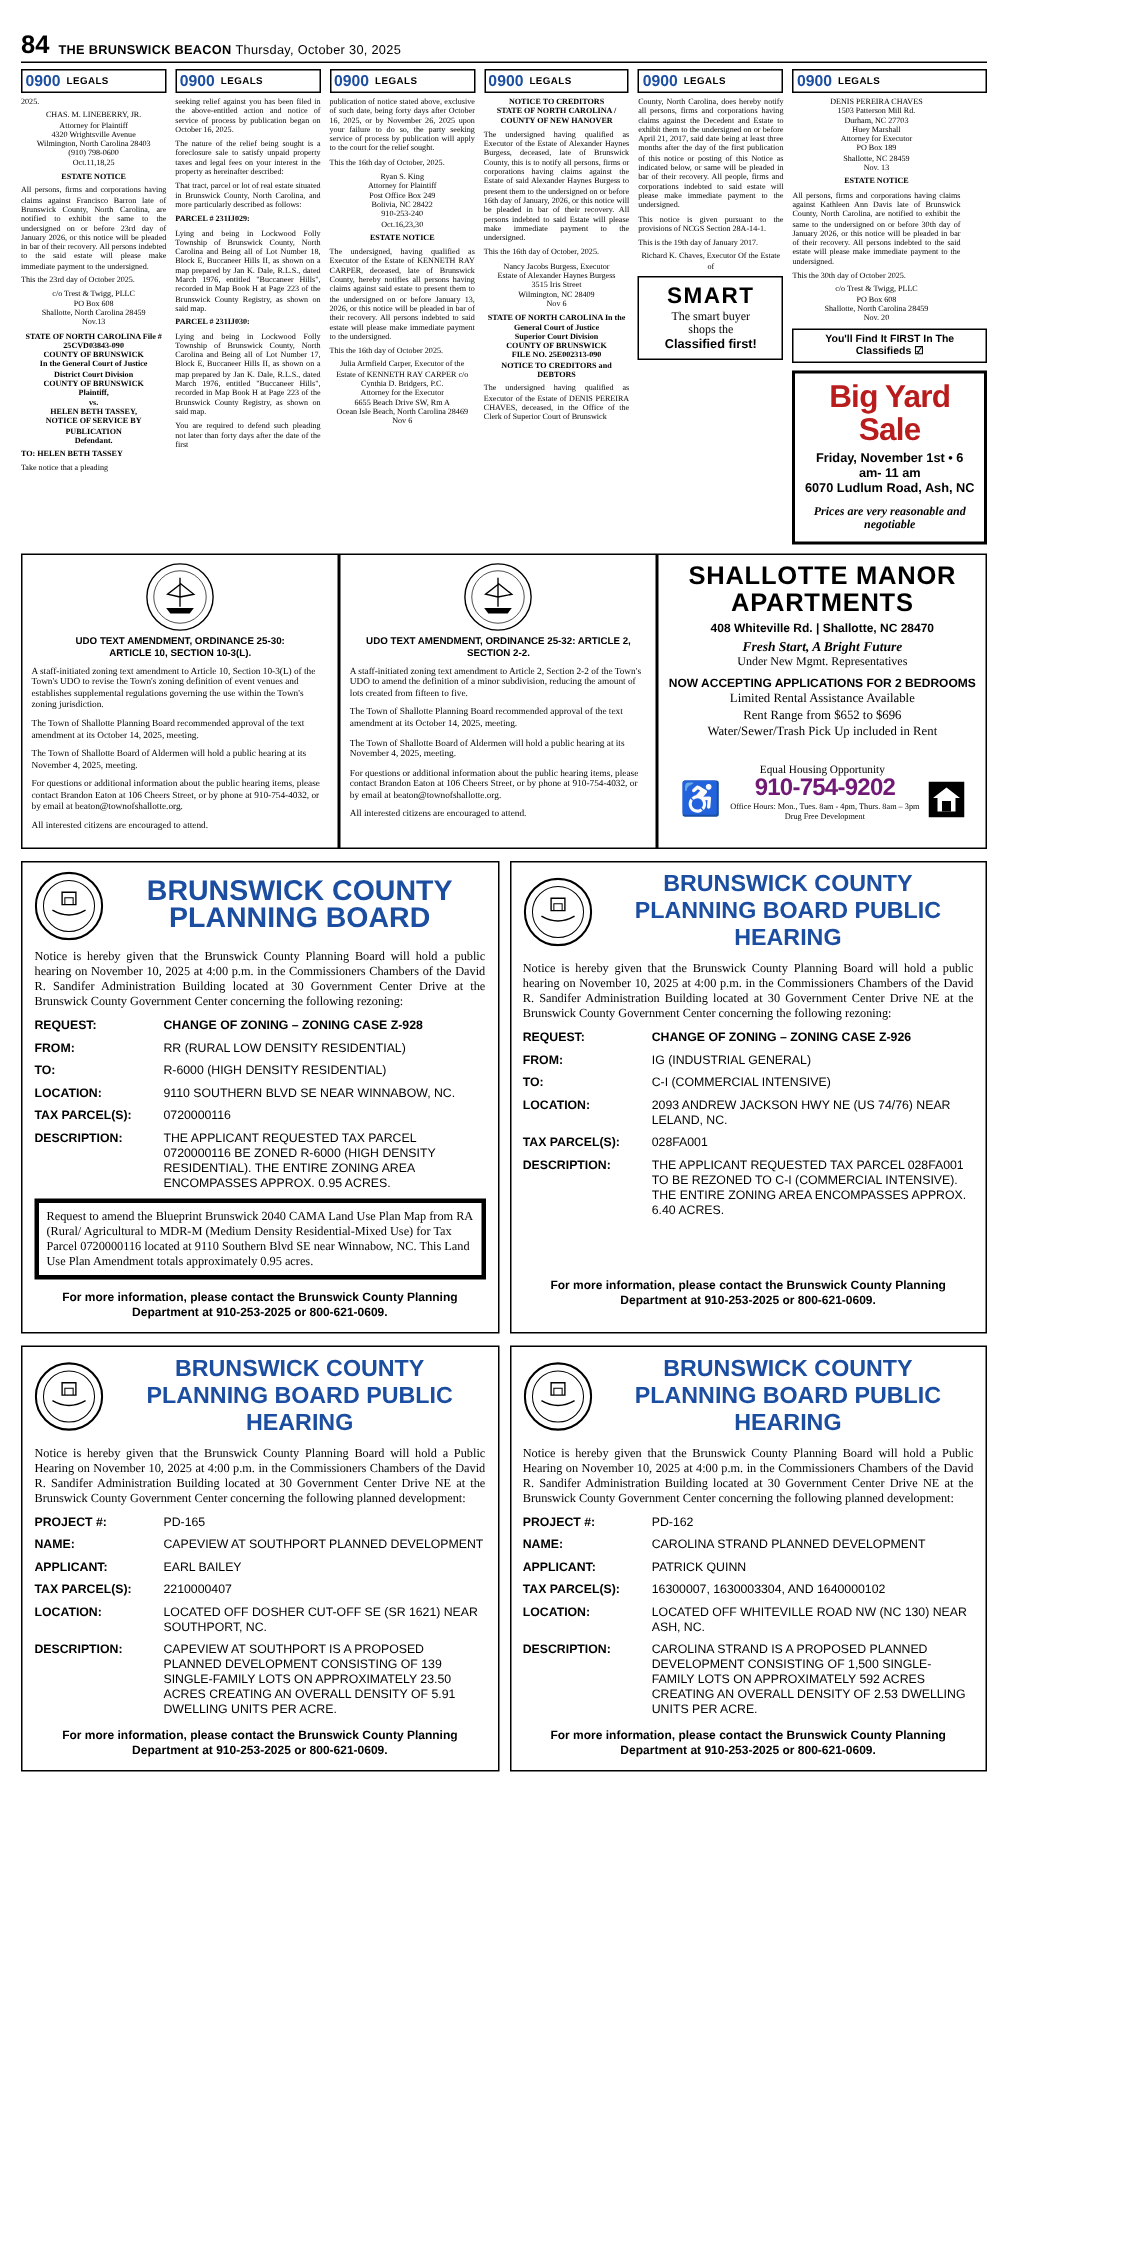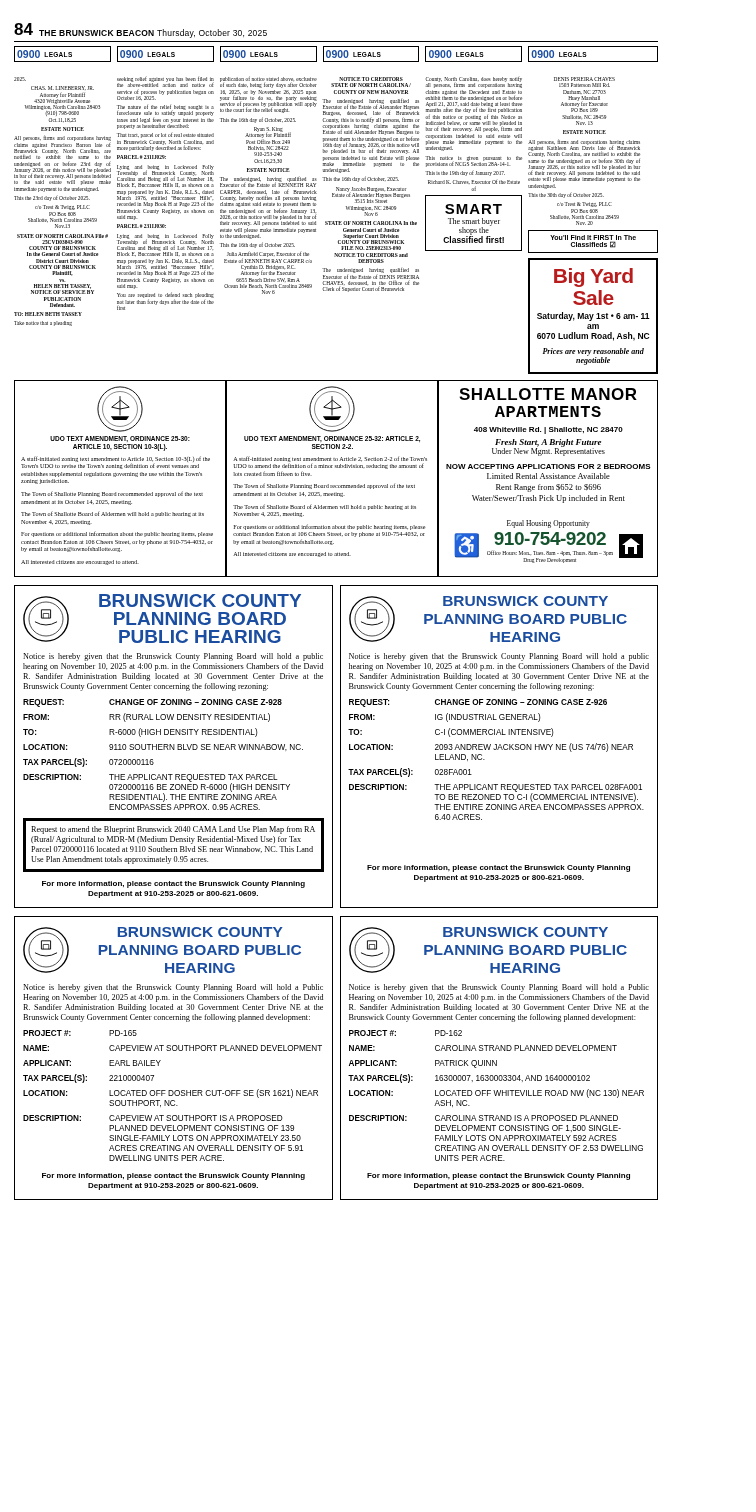--- a/index.html
+++ b/index.html
@@ -16,21 +16,21 @@
   
   .masthead { display:flex; align-items:flex-end; gap:6px; padding-top:22px; padding-bottom:3px; }
   .masthead .pg { font-family:"Liberation Sans", sans-serif; font-weight:bold; font-size:17px; line-height:16px; }
   .masthead .ttl { font-family:"Liberation Sans", sans-serif; font-weight:bold; font-size:8.5px; letter-spacing:.2px; }
   .masthead .ttl .thin { font-weight:normal; }
   .rule { border-bottom:1.5px solid #000; margin-bottom:4px; }
 
   
   .legalwrap { display:flex; gap:6px; }
   .lcol { width:112px; }
-  .lhdr { display:flex; align-items:center; gap:4px; border:1.2px solid #000; padding:1px 2px; margin-bottom:14px; }
+  .lhdr { display:flex; align-items:center; gap:4px; border:1.2px solid #000; padding:1px 2px; margin-bottom:3px; }
   .lhdr .num { font-family:"Liberation Sans", sans-serif; font-weight:bold; font-size:10.5px; color:#1b4da0; }
   .lhdr .lab { font-family:"Liberation Sans", sans-serif; font-weight:bold; font-size:6.5px; letter-spacing:.3px; }
   .ltxt { font-size:5.4px; line-height:6.3px; text-align:justify; }
   .ltxt p { margin:0 0 3px 0; }
   .ctr { text-align:center; }
   .b { font-weight:bold; }
 
   
   .rcol { width:150px; }
   .smartbox { border:1px solid #000; padding:4px 3px 5px; text-align:center; margin-bottom:4px; }
@@ -49,28 +49,28 @@
 
   
   .midrow { display:flex; gap:0; margin-top:6px; }
   .ordbox { width:230px; border:1px solid #000; padding:5px 6px; }
   .ordbox .seal { display:flex; justify-content:center; margin-bottom:3px; }
   .ordbox .hd { text-align:center; font-family:"Liberation Sans",sans-serif; font-weight:bold; font-size:6.5px; line-height:8px; margin-bottom:4px; }
   .ordbox p { font-size:6.2px; line-height:7.6px; margin:0 0 5px 0; }
 
   .apts { width:238px; border:1px solid #000; padding:5px 6px 6px; text-align:center; }
   .apts .t1 { font-family:"Liberation Sans",sans-serif; font-weight:bold; font-size:17px; letter-spacing:.5px; line-height:18px; }
-  .apts .t2 { font-family:Liberation Mono, monospace; font-weight:bold; font-size:17px; letter-spacing:.5px; line-height:18px; }
+  .apts .t2 { font-family:Liberation Sans, sans-serif; font-weight:bold; font-size:17px; letter-spacing:.5px; line-height:18px; }
   .apts .addr { font-family:"Liberation Sans",sans-serif; font-weight:bold; font-size:8px; margin-top:3px; }
   .apts .ital { font-style:italic; font-weight:bold; font-size:9px; margin-top:3px; }
   .apts .sub { font-size:8px; }
   .apts .acc { font-family:"Liberation Sans",sans-serif; font-weight:bold; font-size:8px; margin-top:6px; }
   .apts .li { font-size:8.5px; line-height:11px; }
   .apts .eho { font-size:7.5px; margin-top:15px; }
-  .apts .phone { font-family:"Liberation Sans",sans-serif; font-weight:bold; font-size:19px; color:#14532d; letter-spacing:-.5px; }
+  .apts .phone { font-family:"Liberation Sans",sans-serif; font-weight:bold; font-size:16px; color:#701a75; letter-spacing:-.5px; }
   .apts .hours { font-size:5.5px; line-height:7px; }
   .phonerow { display:flex; align-items:center; justify-content:center; gap:6px; }
 
   
   .noticerow { display:flex; gap:7px; margin-top:8px; }
   .notice { width:357px; border:1px solid #000; padding:6px 8px 8px; }
   .notice .head { display:flex; align-items:center; gap:7px; }
   .notice .heads { flex:1; text-align:center; font-family:"Liberation Sans",sans-serif; font-weight:bold; color:#1b4da0; line-height:18px; }
   .notice .heads.big { font-size:19px; }
   .notice .heads.med { font-size:15.5px; }
@@ -248,21 +248,21 @@
 Nov. 20</p>
       </div>
 
       <div class="findit">
         <span>You'll Find It FIRST In The Classifieds</span>
         <span>☑</span>
       </div>
 
       <div class="bigyard">
         <div class="t">Big Yard Sale</div>
-        <div class="d">Saturday, May 1st • 6 am- 11 am</div>
+        <div class="d">Friday, November 1st • 6 am- 11 am</div>
         <div class="addr">6070 Ludlum Road, Ash, NC</div>
         <div class="ital">Prices are very reasonable and negotiable</div>
       </div>
     </div>
   </div>
 
   <div class="midrow">
 
     <div class="ordbox">
       <div class="seal">
@@ -333,21 +333,20 @@
         <svg class="sealimg" viewBox="0 0 100 100">
           <circle cx="50" cy="50" r="48" fill="none" stroke="#000" stroke-width="3"></circle>
           <circle cx="50" cy="50" r="37" fill="none" stroke="#000" stroke-width="1.5"></circle>
           <path d="M26 56 q24 14 48 0" fill="none" stroke="#000" stroke-width="2"></path>
           <path d="M40 30 h20 v18 h-20 z" fill="none" stroke="#000" stroke-width="2"></path>
           <path d="M44 48 v-10 h12 v10" fill="none" stroke="#000" stroke-width="1.5"></path>
         </svg>
         <div class="heads big">
           <div>BRUNSWICK COUNTY</div>
           <div>PLANNING BOARD</div>
-          <div>PUBLIC HEARING</div>
         </div>
       </div>
       <div class="intro">Notice is hereby given that the Brunswick County Planning Board will hold a public hearing on November 10, 2025 at 4:00 p.m. in the Commissioners Chambers of the David R. Sandifer Administration Building located at 30 Government Center Drive at the Brunswick County Government Center concerning the following rezoning:</div>
       <div class="rows">
         <div class="row">
             <div class="k">REQUEST:</div>
             <div class="v sans b">CHANGE OF ZONING – ZONING CASE Z-928</div>
           </div>
         <div class="row">
             <div class="k">FROM:</div>

